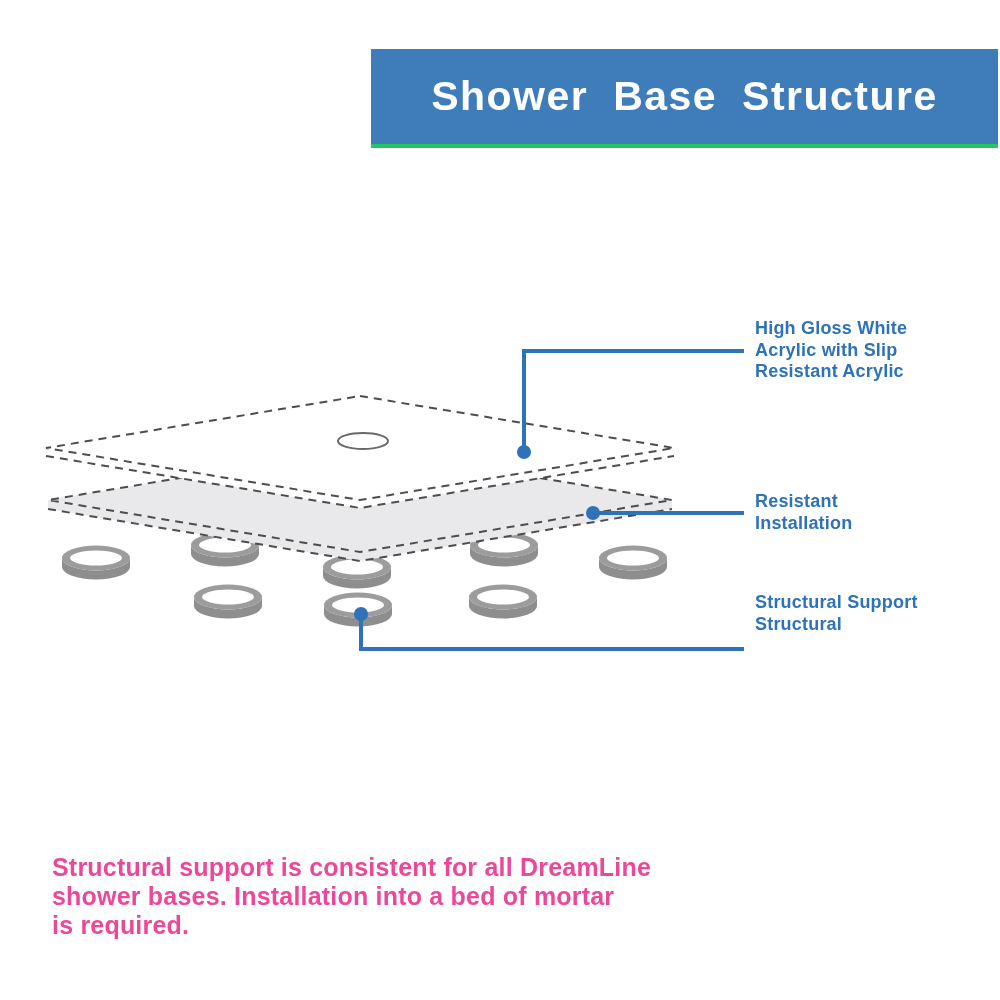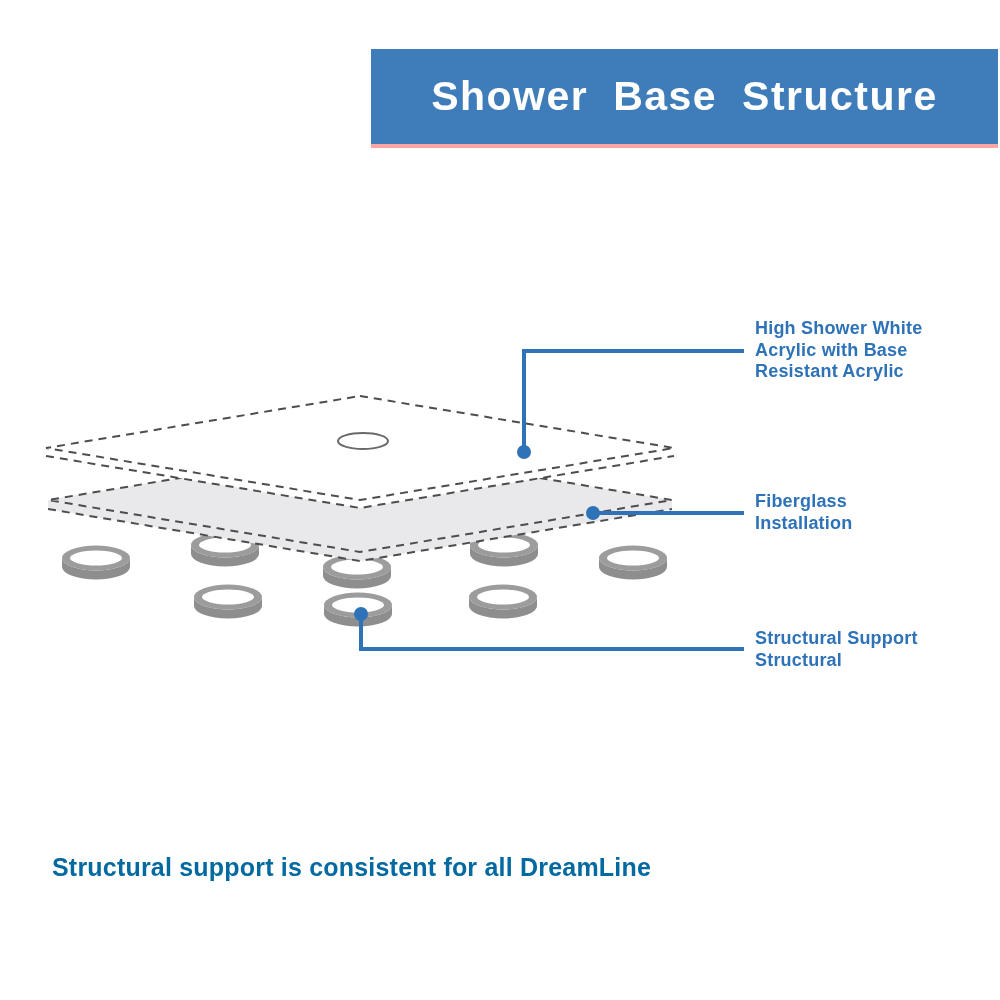--- a/index.html
+++ b/index.html
@@ -2,34 +2,34 @@
 <html><head>
 <meta charset="utf-8">
 <style>
   html,body{margin:0;padding:0;}
   body{
     width:1000px;height:1000px;position:relative;background:#ffffff;
     font-family:"Liberation Sans","DejaVu Sans",sans-serif;overflow:hidden;
   }
   .banner{
     position:absolute;left:371px;top:49px;width:627px;height:95px;
-    background:#3f7cba;border-bottom:4px solid #fca5a5;
+    background:#3f7cba;border-bottom:4px solid #22c55e;
     display:flex;align-items:center;justify-content:center;
   }
   .banner-title{
     color:#ffffff;font-weight:bold;font-size:41px;letter-spacing:1.5px;
     word-spacing:12px;white-space:nowrap;
   }
   .diagram-svg{position:absolute;left:0;top:0;}
   .callout{
     position:absolute;color:#2e72b8;font-weight:bold;font-size:18px;
     line-height:21.5px;letter-spacing:0.2px;
   }
   .footer-text{
-    position:absolute;left:52px;top:853px;color:#0369a1;font-weight:bold;
+    position:absolute;left:52px;top:853px;color:#ec4899;font-weight:bold;
     font-size:25px;line-height:29px;letter-spacing:0.2px;
   }
 </style>
 </head>
 <body>
 
 <div class="banner">
   <span class="banner-title">Shower Base Structure</span>
 </div>
 
@@ -100,30 +100,32 @@
     <path d="M361,614 L361,649 L744,649"></path>
   </g>
   <g fill="#2e72b8">
     <circle cx="524" cy="452" r="7"></circle>
     <circle cx="593" cy="513" r="7"></circle>
     <circle cx="361" cy="614" r="7"></circle>
   </g>
 </svg>
 
 <div class="callout" style="left:755px;top:318px">
-  <div>High Shower White</div>
-  <div>Acrylic with Base</div>
+  <div>High Gloss White</div>
+  <div>Acrylic with Slip</div>
   <div>Resistant Acrylic</div>
 </div>
 
 <div class="callout" style="left:755px;top:491px">
-  <div>Fiberglass</div>
+  <div>Resistant</div>
   <div>Installation</div>
 </div>
 
-<div class="callout" style="left:755px;top:628px">
+<div class="callout" style="left:755px;top:592px">
   <div>Structural Support</div>
   <div>Structural</div>
 </div>
 
 <div class="footer-text">
   <div>Structural support is consistent for all DreamLine</div>
+  <div>shower bases. Installation into a bed of mortar</div>
+  <div>is required.</div>
 </div>
 
 </body></html>

